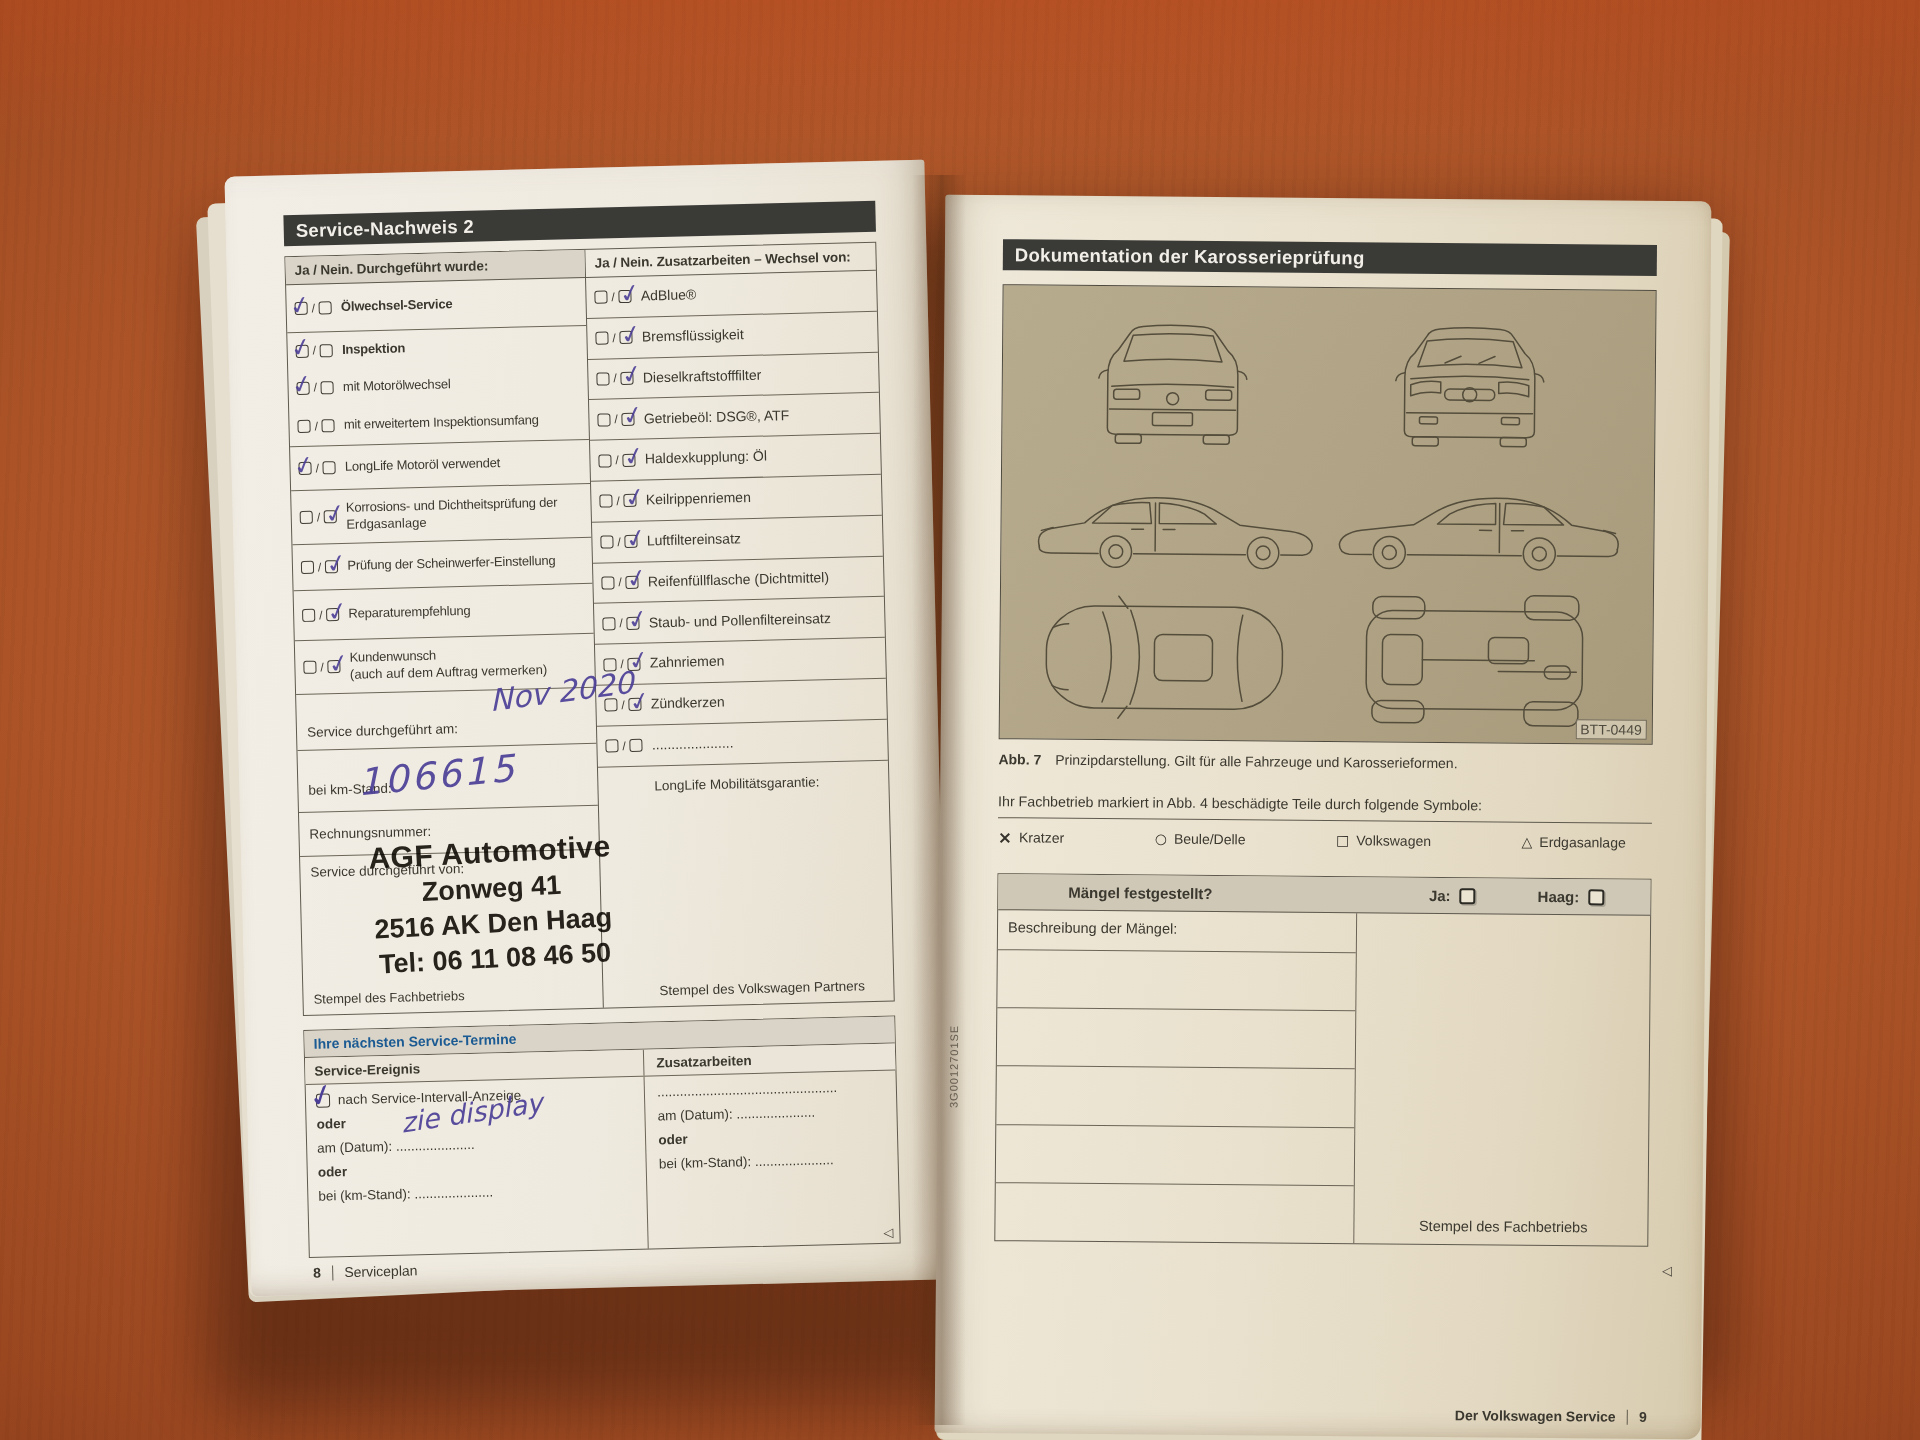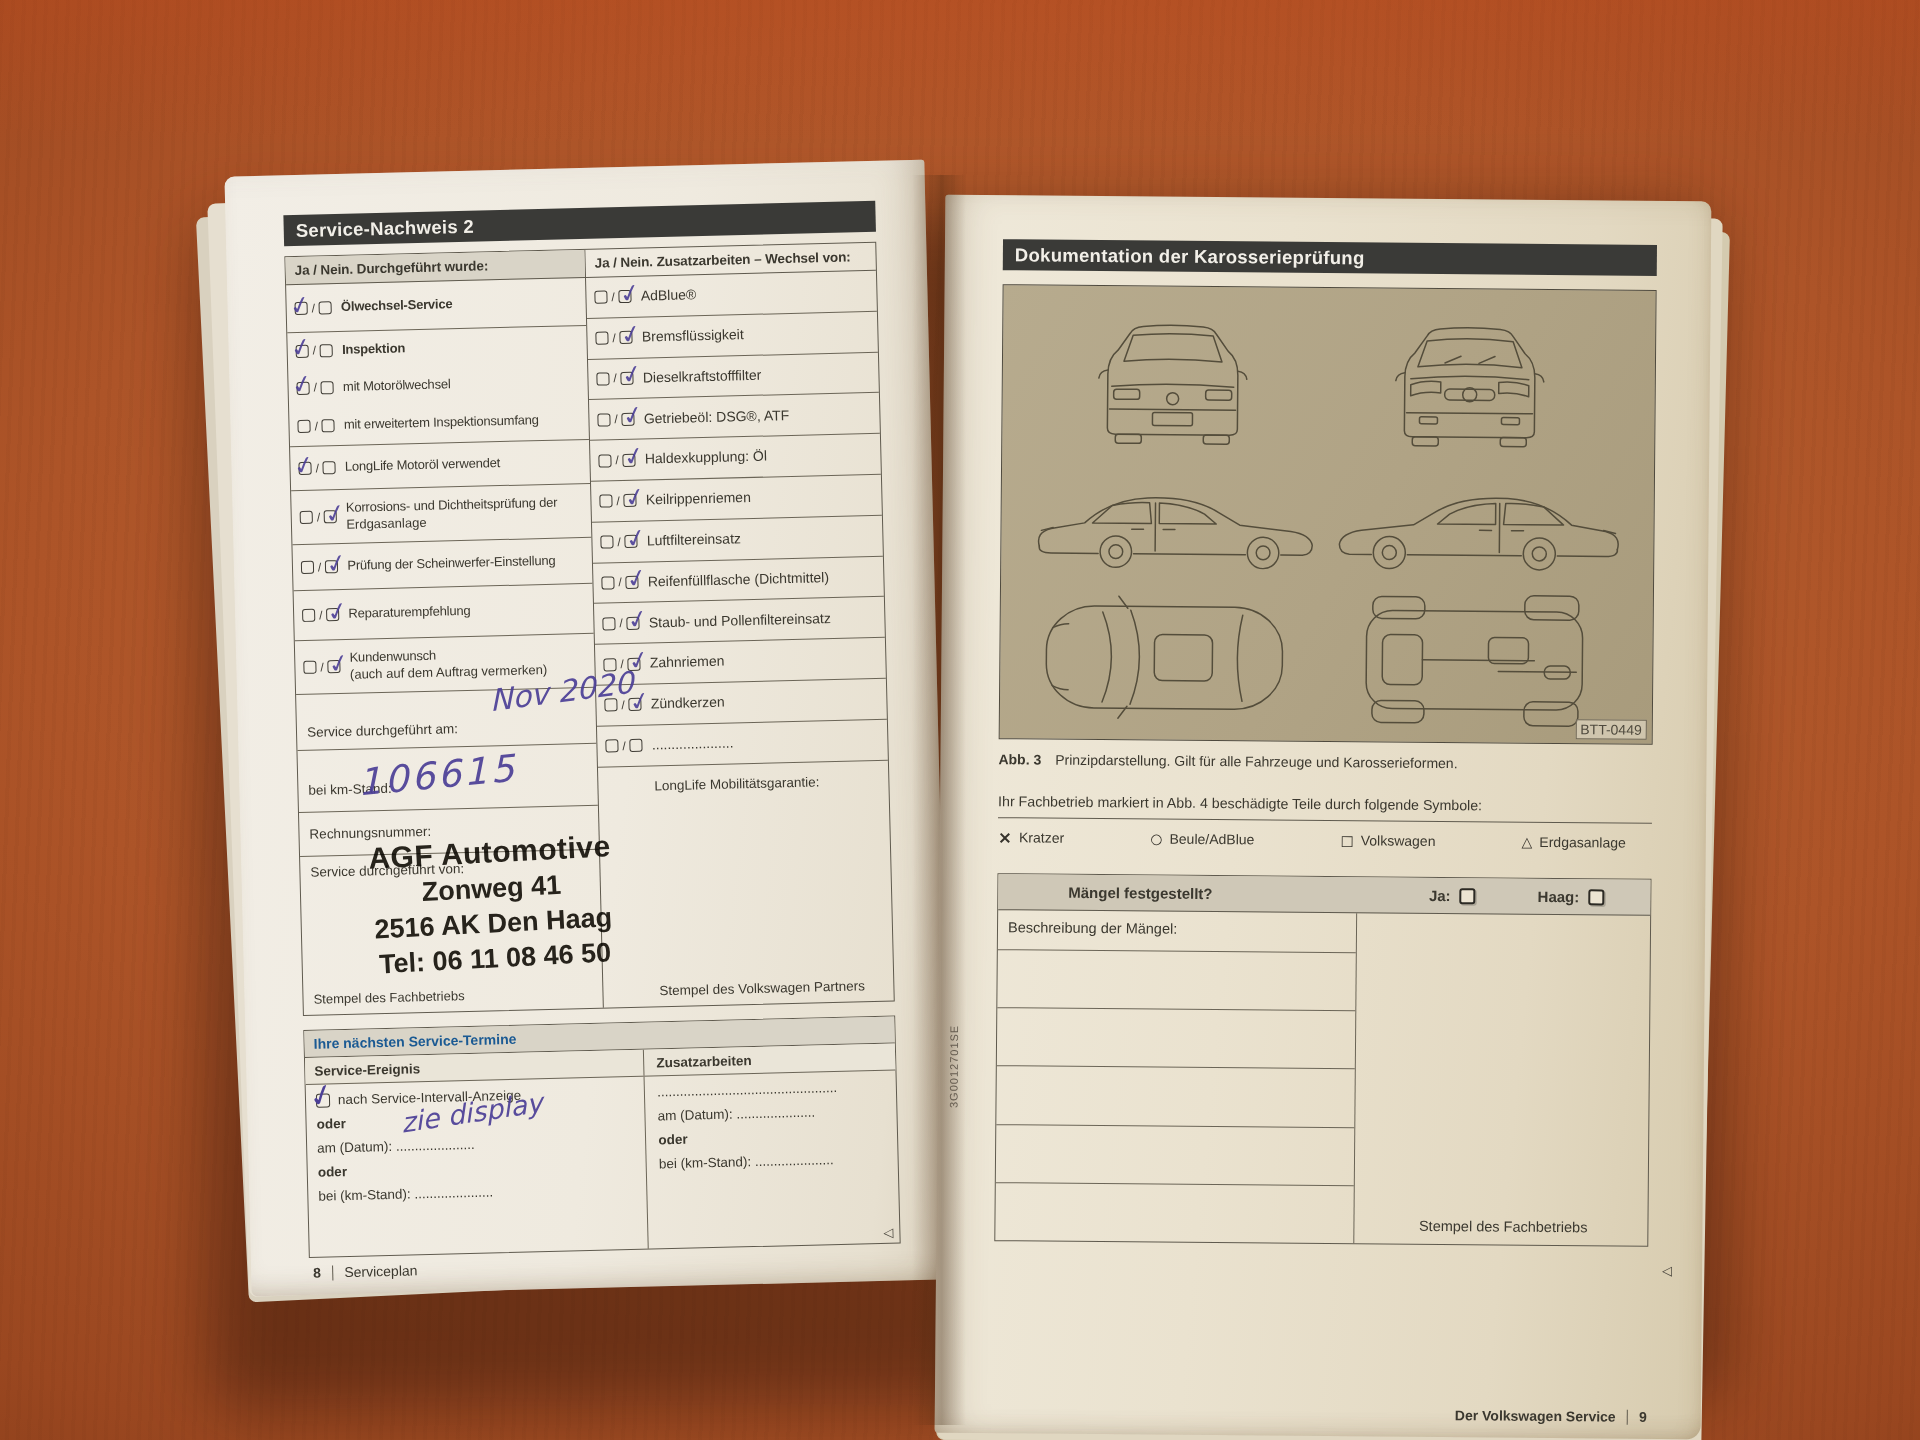--- a/index.html
+++ b/index.html
@@ -609,33 +609,33 @@
             <path d="M84 69 L196 69"></path>
             <rect x="150" y="46" width="40" height="26" rx="6"></rect>
             <path d="M160 80 L238 80"></path>
             <rect x="206" y="74" width="26" height="13" rx="6"></rect>
           </svg>
         </div>
         <span class="figcode">BTT-0449</span>
       </div>
 
       <div class="caption">
-        <span class="cap-b">Abb. 3</span><span>Prinzipdarstellung. Gilt für alle Fahrzeuge und Karosserieformen.</span>
+        <span class="cap-b">Abb. 7</span><span>Prinzipdarstellung. Gilt für alle Fahrzeuge und Karosserieformen.</span>
       </div>
 
       <div class="legend-intro">Ihr Fachbetrieb markiert in Abb. 4 beschädigte Teile durch folgende Symbole:</div>
       <div class="legend" id="legend">
   <div class="legend-item">
     <span class="sym">×</span>
     <span>Kratzer</span>
   </div>
 
   <div class="legend-item">
     <span class="sym">○</span>
-    <span>Beule/AdBlue</span>
+    <span>Beule/Delle</span>
   </div>
 
   <div class="legend-item">
     <span class="sym">□</span>
     <span>Volkswagen</span>
   </div>
 
   <div class="legend-item">
     <span class="sym">△</span>
     <span>Erdgasanlage</span>

